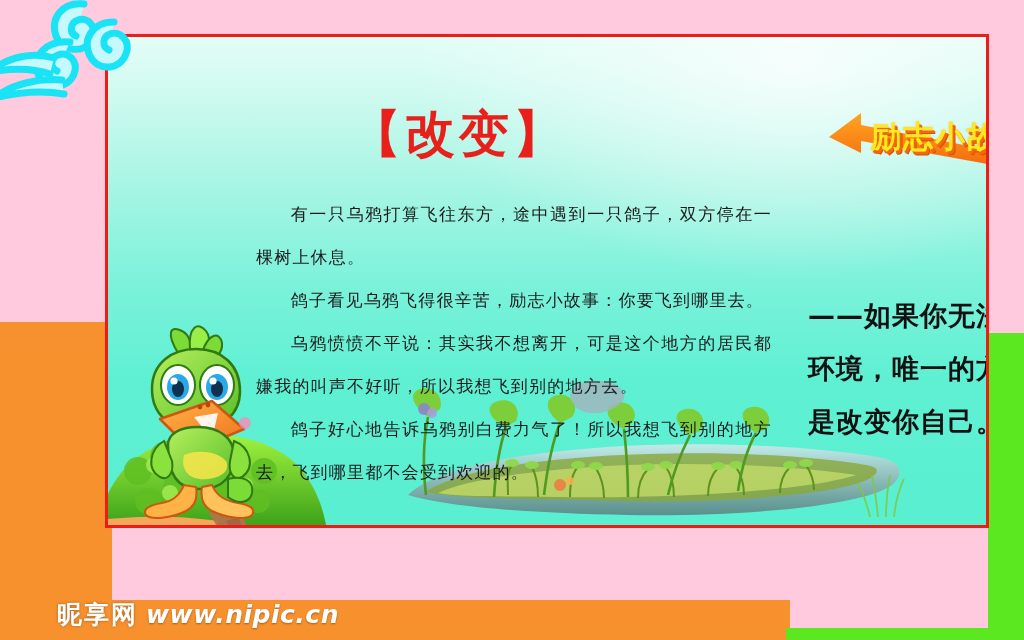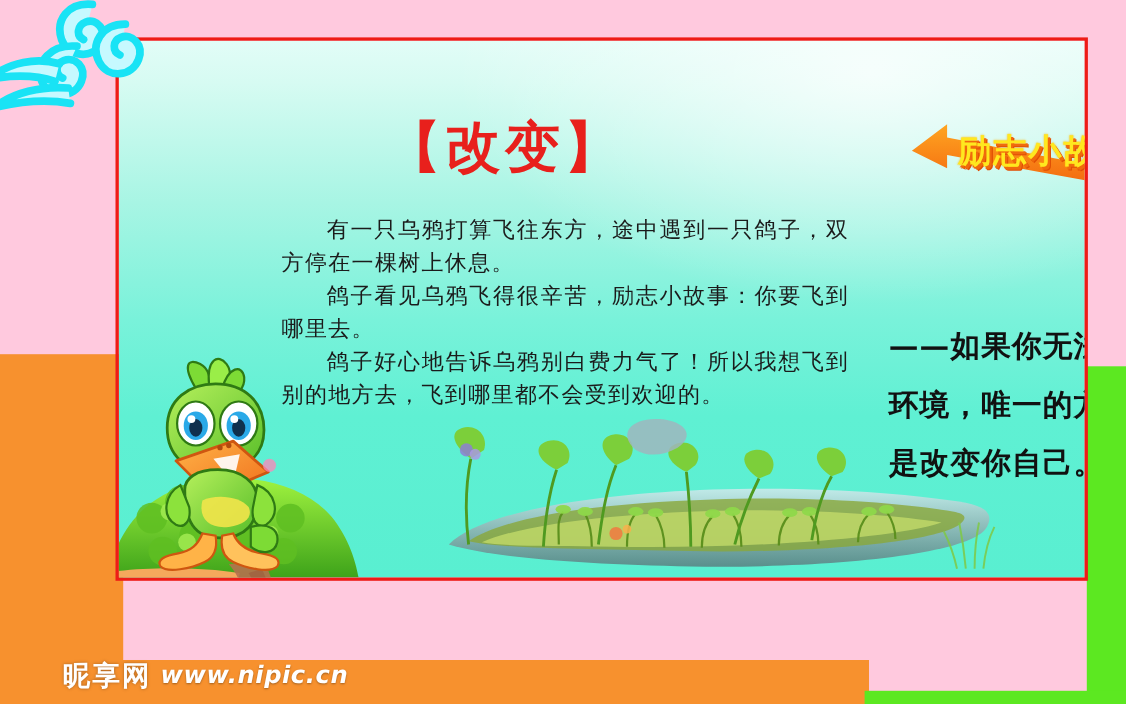--- a/index.html
+++ b/index.html
@@ -43,21 +43,21 @@
     position:absolute;left:186px;top:72px;width:330px;
     text-align:center;color:#e8201c;
     font-family:"DejaVu Sans", sans-serif;
     font-weight:bold;font-size:50px;letter-spacing:4px;
     line-height:1;white-space:nowrap;
   }
 
   
   #story{
     position:absolute;left:148px;top:156px;width:516px;
-    color:#1b1b1b;font-size:20px;line-height:30px;
+    color:#1b1b1b;font-size:17px;line-height:43px;
     font-family:"DejaVu Sans", sans-serif;
     letter-spacing:1.2px;text-align:justify;
   }
   #story p{margin:0;text-indent:2.05em;}
 
   
   #quote{
     position:absolute;left:700px;top:252px;width:270px;
     color:#111;font-size:27px;line-height:53px;
     font-family:"DejaVu Serif", serif;font-weight:bold;
@@ -93,21 +93,21 @@
     position:absolute;left:16px;top:598px;display:flex;align-items:center;gap:8px;
   }
   #wm-cn{
     font-family:"DejaVu Sans", sans-serif;font-weight:bold;font-size:25px;color:#fff;
     background:transparent;letter-spacing:2px;
     text-shadow:0 0 3px rgba(0,0,0,.35);
     padding-left:41px;
   }
   #wm-url{
     font-family:"DejaVu Sans", sans-serif;font-style:italic;font-weight:bold;
-    font-size:22px;color:#fff;letter-spacing:.5px;
+    font-size:25px;color:#fff;letter-spacing:.5px;
     text-shadow:0 1px 2px rgba(0,0,0,.35);
   }
 </style>
 </head>
 <body>
 
 <div id="poster">
 
   <div class="band band-pink-all"></div>
   <div class="band band-left-orange"></div>
@@ -295,20 +295,21 @@
           </linearGradient>
         </defs>
         <path d="M6 26 L38 2 L38 14 L172 40 L196 26 L238 56 L228 62 L196 40 L170 54 L38 30 L38 42 Z" fill="url(#garrow)"></path>
       </svg>
       <div id="banner-text">励志小故事</div>
     </div>
 
     <div id="story">
       <p>有一只乌鸦打算飞往东方，途中遇到一只鸽子，双方停在一棵树上休息。</p>
       <p>鸽子看见乌鸦飞得很辛苦，励志小故事：你要飞到哪里去。</p>
+      <p>乌鸦愤愤不平说：其实我不想离开，可是这个地方的居民都嫌我的叫声不好听，所以我想飞到别的地方去。</p>
       <p>鸽子好心地告诉乌鸦别白费力气了！所以我想飞到别的地方去，飞到哪里都不会受到欢迎的。</p>
     </div>
 
     <div id="quote">——如果你无法改变环境，唯一的方法就是改变你自己。</div>
 
     <div id="school">
       <svg width="34" height="34" viewBox="0 0 34 34">
         <path d="M6 4 C0 14 2 28 12 31 C6 24 5 13 9 5 Z" fill="#1b4f9c"></path>
         <path d="M10 6 C4 16 7 28 16 31 C9 24 8 13 12 7 Z" fill="#d32a2a"></path>
         <path d="M27 3 C33 12 31 27 20 31 C28 24 29 12 25 5 Z" fill="#1b4f9c"></path>

